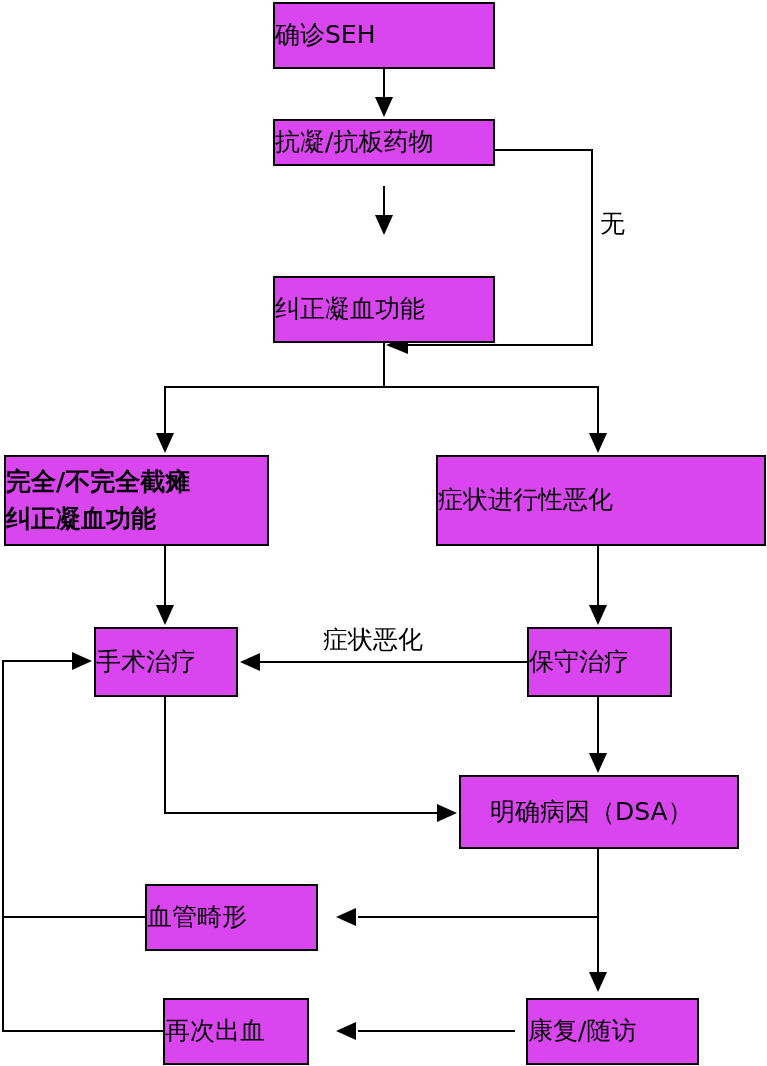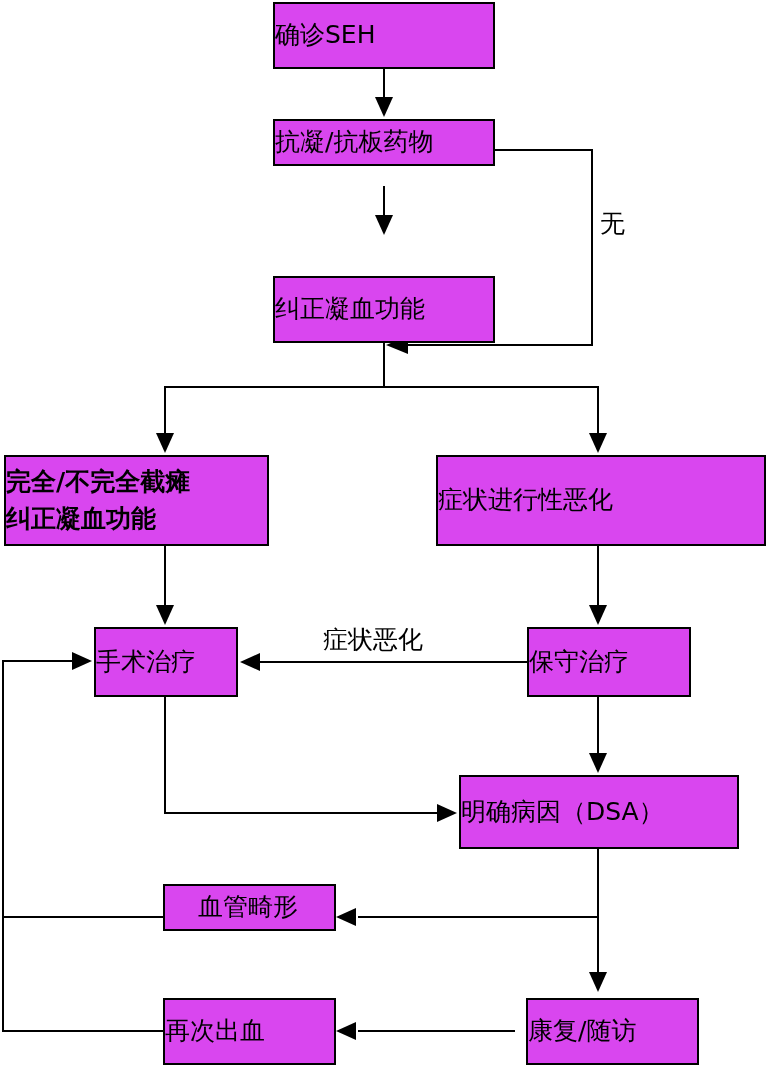--- a/index.html
+++ b/index.html
@@ -92,31 +92,31 @@
 <div class="node" style="left:436px;top:455px;width:330px;height:91px;">
   <span>症状进行性恶化</span>
 </div>
 
 <div class="node" style="left:94px;top:627px;width:144px;height:70px;">
   <span>手术治疗</span>
 </div>
 
 <div class="edge-label" style="left:323px;top:627px;">症状恶化</div>
 
-<div class="node" style="left:527px;top:627px;width:164px;height:70px;">
+<div class="node" style="left:527px;top:627px;width:145px;height:70px;">
   <span>保守治疗</span>
 </div>
 
-<div class="node" style="left:459px;top:775px;width:280px;height:74px;">
+<div class="node" style="left:459px;top:775px;width:280px;height:74px;padding-left:29px;">
   <span>明确病因（DSA）</span>
 </div>
 
-<div class="node" style="left:163px;top:884px;width:173px;height:47px;padding-left:33px;">
+<div class="node" style="left:145px;top:884px;width:173px;height:67px;">
   <span>血管畸形</span>
 </div>
 
-<div class="node" style="left:163px;top:998px;width:173px;height:67px;">
+<div class="node" style="left:163px;top:998px;width:146px;height:67px;">
   <span>再次出血</span>
 </div>
 
 <div class="node" style="left:526px;top:998px;width:173px;height:67px;">
   <span>康复/随访</span>
 </div>
 
 </body></html>

